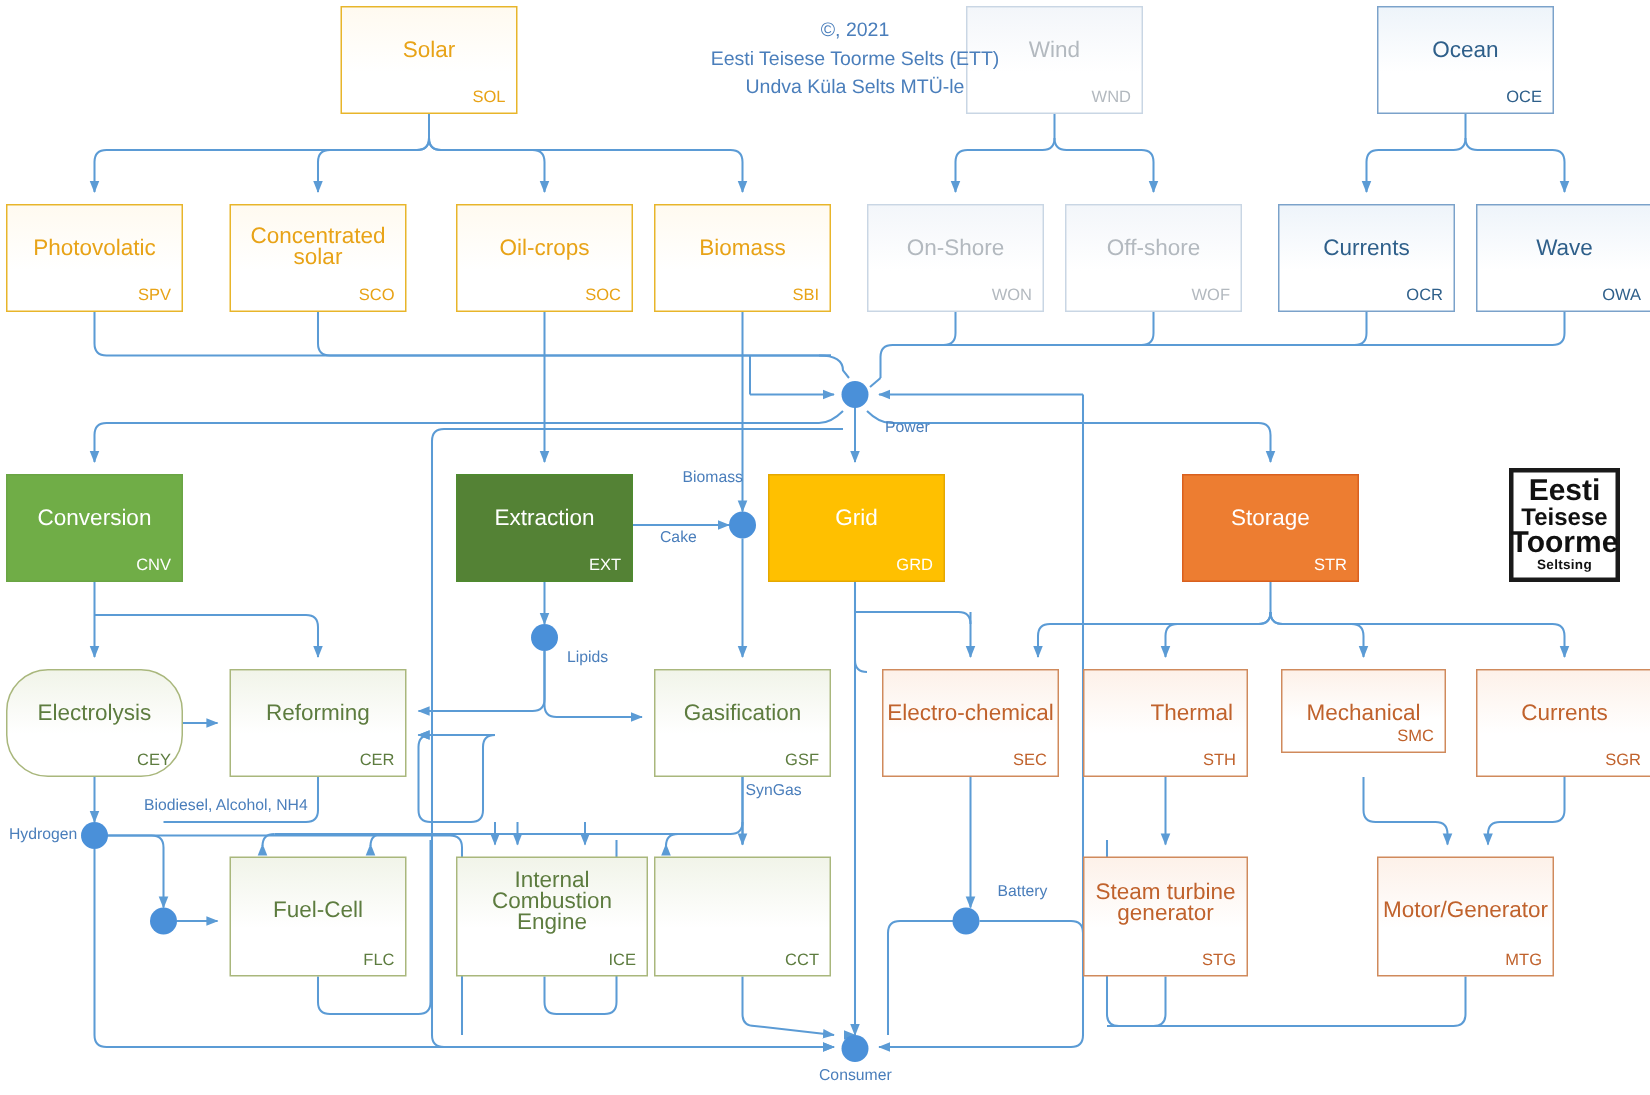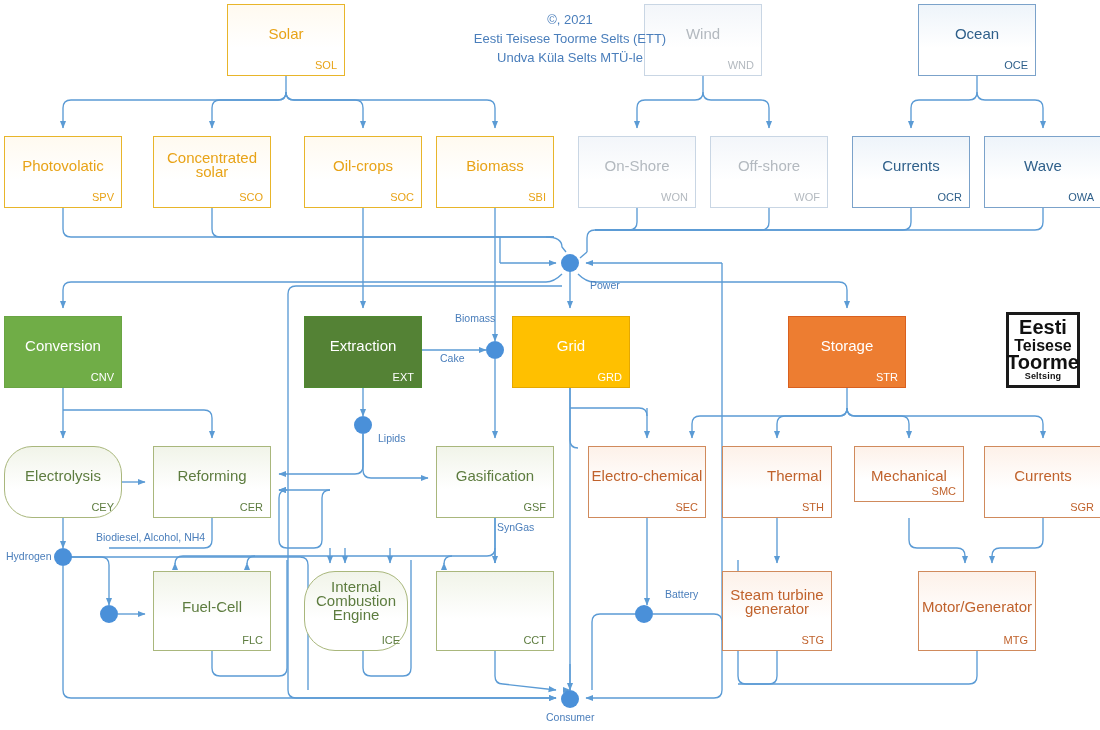--- a/index.html
+++ b/index.html
@@ -283,21 +283,21 @@
         <div class="code">SMC</div>
       </div>
       <div class="node p-orange-light" style="left: 984px; top: 446px; width: 118px; height: 72px;">
         <div class="ttl" style="top: 22px;">Currents</div>
         <div class="code">SGR</div>
       </div>
       <div class="node p-green-light" style="left: 153px; top: 571px; width: 118px; height: 80px;">
         <div class="ttl" style="top: 28px;">Fuel-Cell</div>
         <div class="code">FLC</div>
       </div>
-      <div class="node p-green-light" style="left: 304px; top: 571px; width: 104px; height: 80px; border-radius: 31px;">
+      <div class="node p-green-light" style="left: 304px; top: 571px; width: 128px; height: 80px;">
         <div class="ttl" style="top: 8px;">Internal Combustion Engine</div>
         <div class="code">ICE</div>
       </div>
       <div class="node p-green-light" style="left: 436px; top: 571px; width: 118px; height: 80px;">
         <div class="code">CCT</div>
       </div>
       <div class="node p-orange-light" style="left: 722px; top: 571px; width: 110px; height: 80px;">
         <div class="ttl" style="top: 16px;">Steam turbine generator</div>
         <div class="code">STG</div>
       </div>

